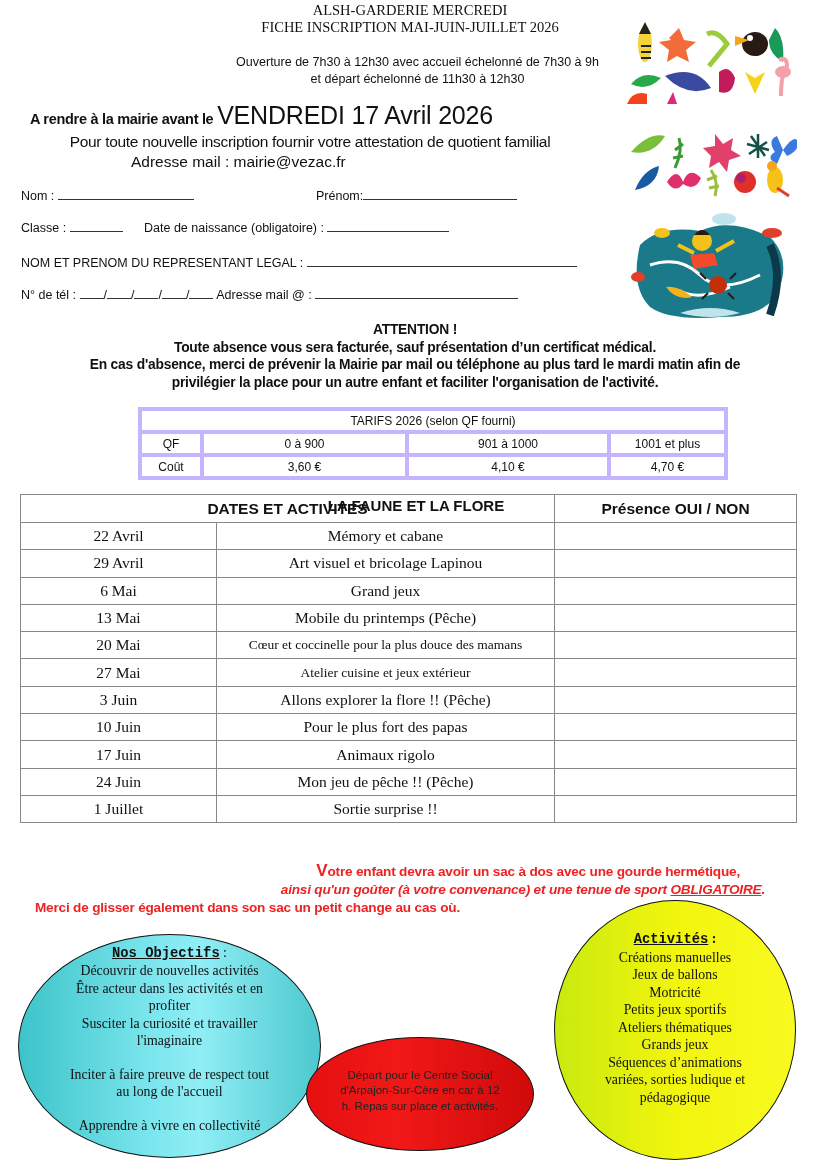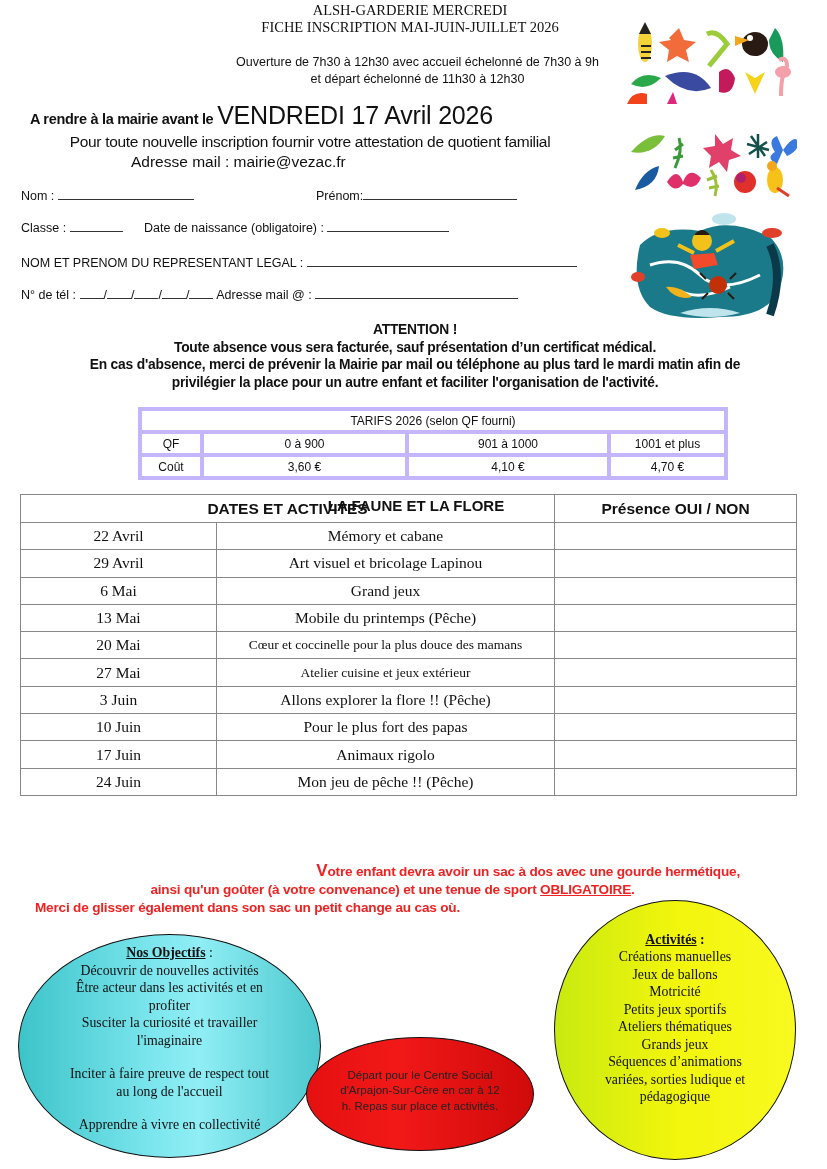--- a/index.html
+++ b/index.html
@@ -38,33 +38,33 @@
   #schedule { left: 20px; top: 494px; border-collapse: collapse; width: 777px; }
   #schedule td, #schedule th { border: 1px solid #888; }
   #schedule th { height: 28px; font-size: 15.5px; font-weight: bold; }
   #schedule td { height: 27.3px; text-align: center; font-family: "Liberation Serif", serif; font-size: 15.5px; }
   #schedule td.date { width: 196px; }
   #schedule td.act { width: 338px; }
   #schedule td.act.small { font-size: 13.5px; }
 
   #red-note { left: 20px; top: 862px; width: 790px; color: #ee2222; font-weight: bold; font-size: 13.6px; line-height: 18px; letter-spacing: -0.2px; }
   #red-note .l1 { padding-left: 65px; text-align: right; display: block; width: 720px; }
-  #red-note .l2 { text-align: center; display: block; width: 745px; }
+  #red-note .l2 { text-align: right; display: block; width: 745px; font-style: italic; }
   #red-note .bigV { font-size: 17px; }
   #red-note u { text-decoration: underline; }
 
   .bubble { border: 1.5px solid #111; border-radius: 50%; position: absolute; display: flex; align-items: center; justify-content: center; text-align: center; }
   #bubble-obj { left: 18px; top: 934px; width: 303px; height: 224px; background: linear-gradient(90deg, #3cc4c9 0%, #7de6ee 45%, #90eef5 60%, #4cc8ce 100%); }
   #bubble-obj .txt { font-family: "Liberation Serif", serif; font-size: 13.8px; line-height: 17.5px; margin-top: -14px; }
   #bubble-dep { left: 306px; top: 1037px; width: 228px; height: 114px; background: linear-gradient(90deg, #e51010 0%, #f21818 40%, #d00a0a 100%); }
   #bubble-dep .txt { font-size: 11.5px; line-height: 15.5px; padding: 0 30px; margin-top: -6px; color: #222; }
   #bubble-act { left: 554px; top: 900px; width: 242px; height: 260px; background: linear-gradient(90deg, #c8ea10 0%, #f2f50c 50%, #f8fa20 100%); }
   #bubble-act .txt { font-family: "Liberation Serif", serif; font-size: 13.8px; line-height: 17.5px; margin-top: -24px; }
   .bubble .hd { font-weight: bold; }
-  .bubble .hd u { text-decoration: underline; }
+  .bubble .hd u { text-decoration: underline; font-family: Liberation Mono, monospace; }
 
   .illus { position: absolute; }
 </style>
 </head>
 <body>
 
 <div id="title1" class="abs center serif">ALSH-GARDERIE MERCREDI</div>
 <div id="title2" class="abs center serif">FICHE INSCRIPTION MAI-JUIN-JUILLET  2026</div>
 <div id="hours" class="abs center">
   <div>Ouverture de 7h30 à 12h30 avec accueil échelonné de 7h30 à 9h</div>
@@ -235,20 +235,25 @@
       <tr>
         <td class="date">17 Juin</td>
         <td class="act">Animaux rigolo</td>
         <td></td>
       </tr>
       <tr>
         <td class="date">24 Juin</td>
         <td class="act">Mon jeu de pêche !! (Pêche)</td>
         <td></td>
       </tr>
+      <tr>
+        <td class="date">1 Juillet</td>
+        <td class="act">Sortie surprise !!</td>
+        <td></td>
+      </tr>
     </tbody>
 </table>
 
 <div id="red-note" class="abs">
   <span class="l1"><span class="bigV">V</span><span>otre enfant devra avoir un sac à dos avec une gourde hermétique,</span></span>
   <span class="l2"><span>ainsi qu'un goûter (à votre convenance) et une tenue de sport </span><u>OBLIGATOIRE</u><span>.</span></span>
   <span style="display:block;padding-left:15px">Merci de glisser également dans son sac un petit change au cas où.</span>
 </div>
 
 <div id="bubble-obj" class="bubble">

